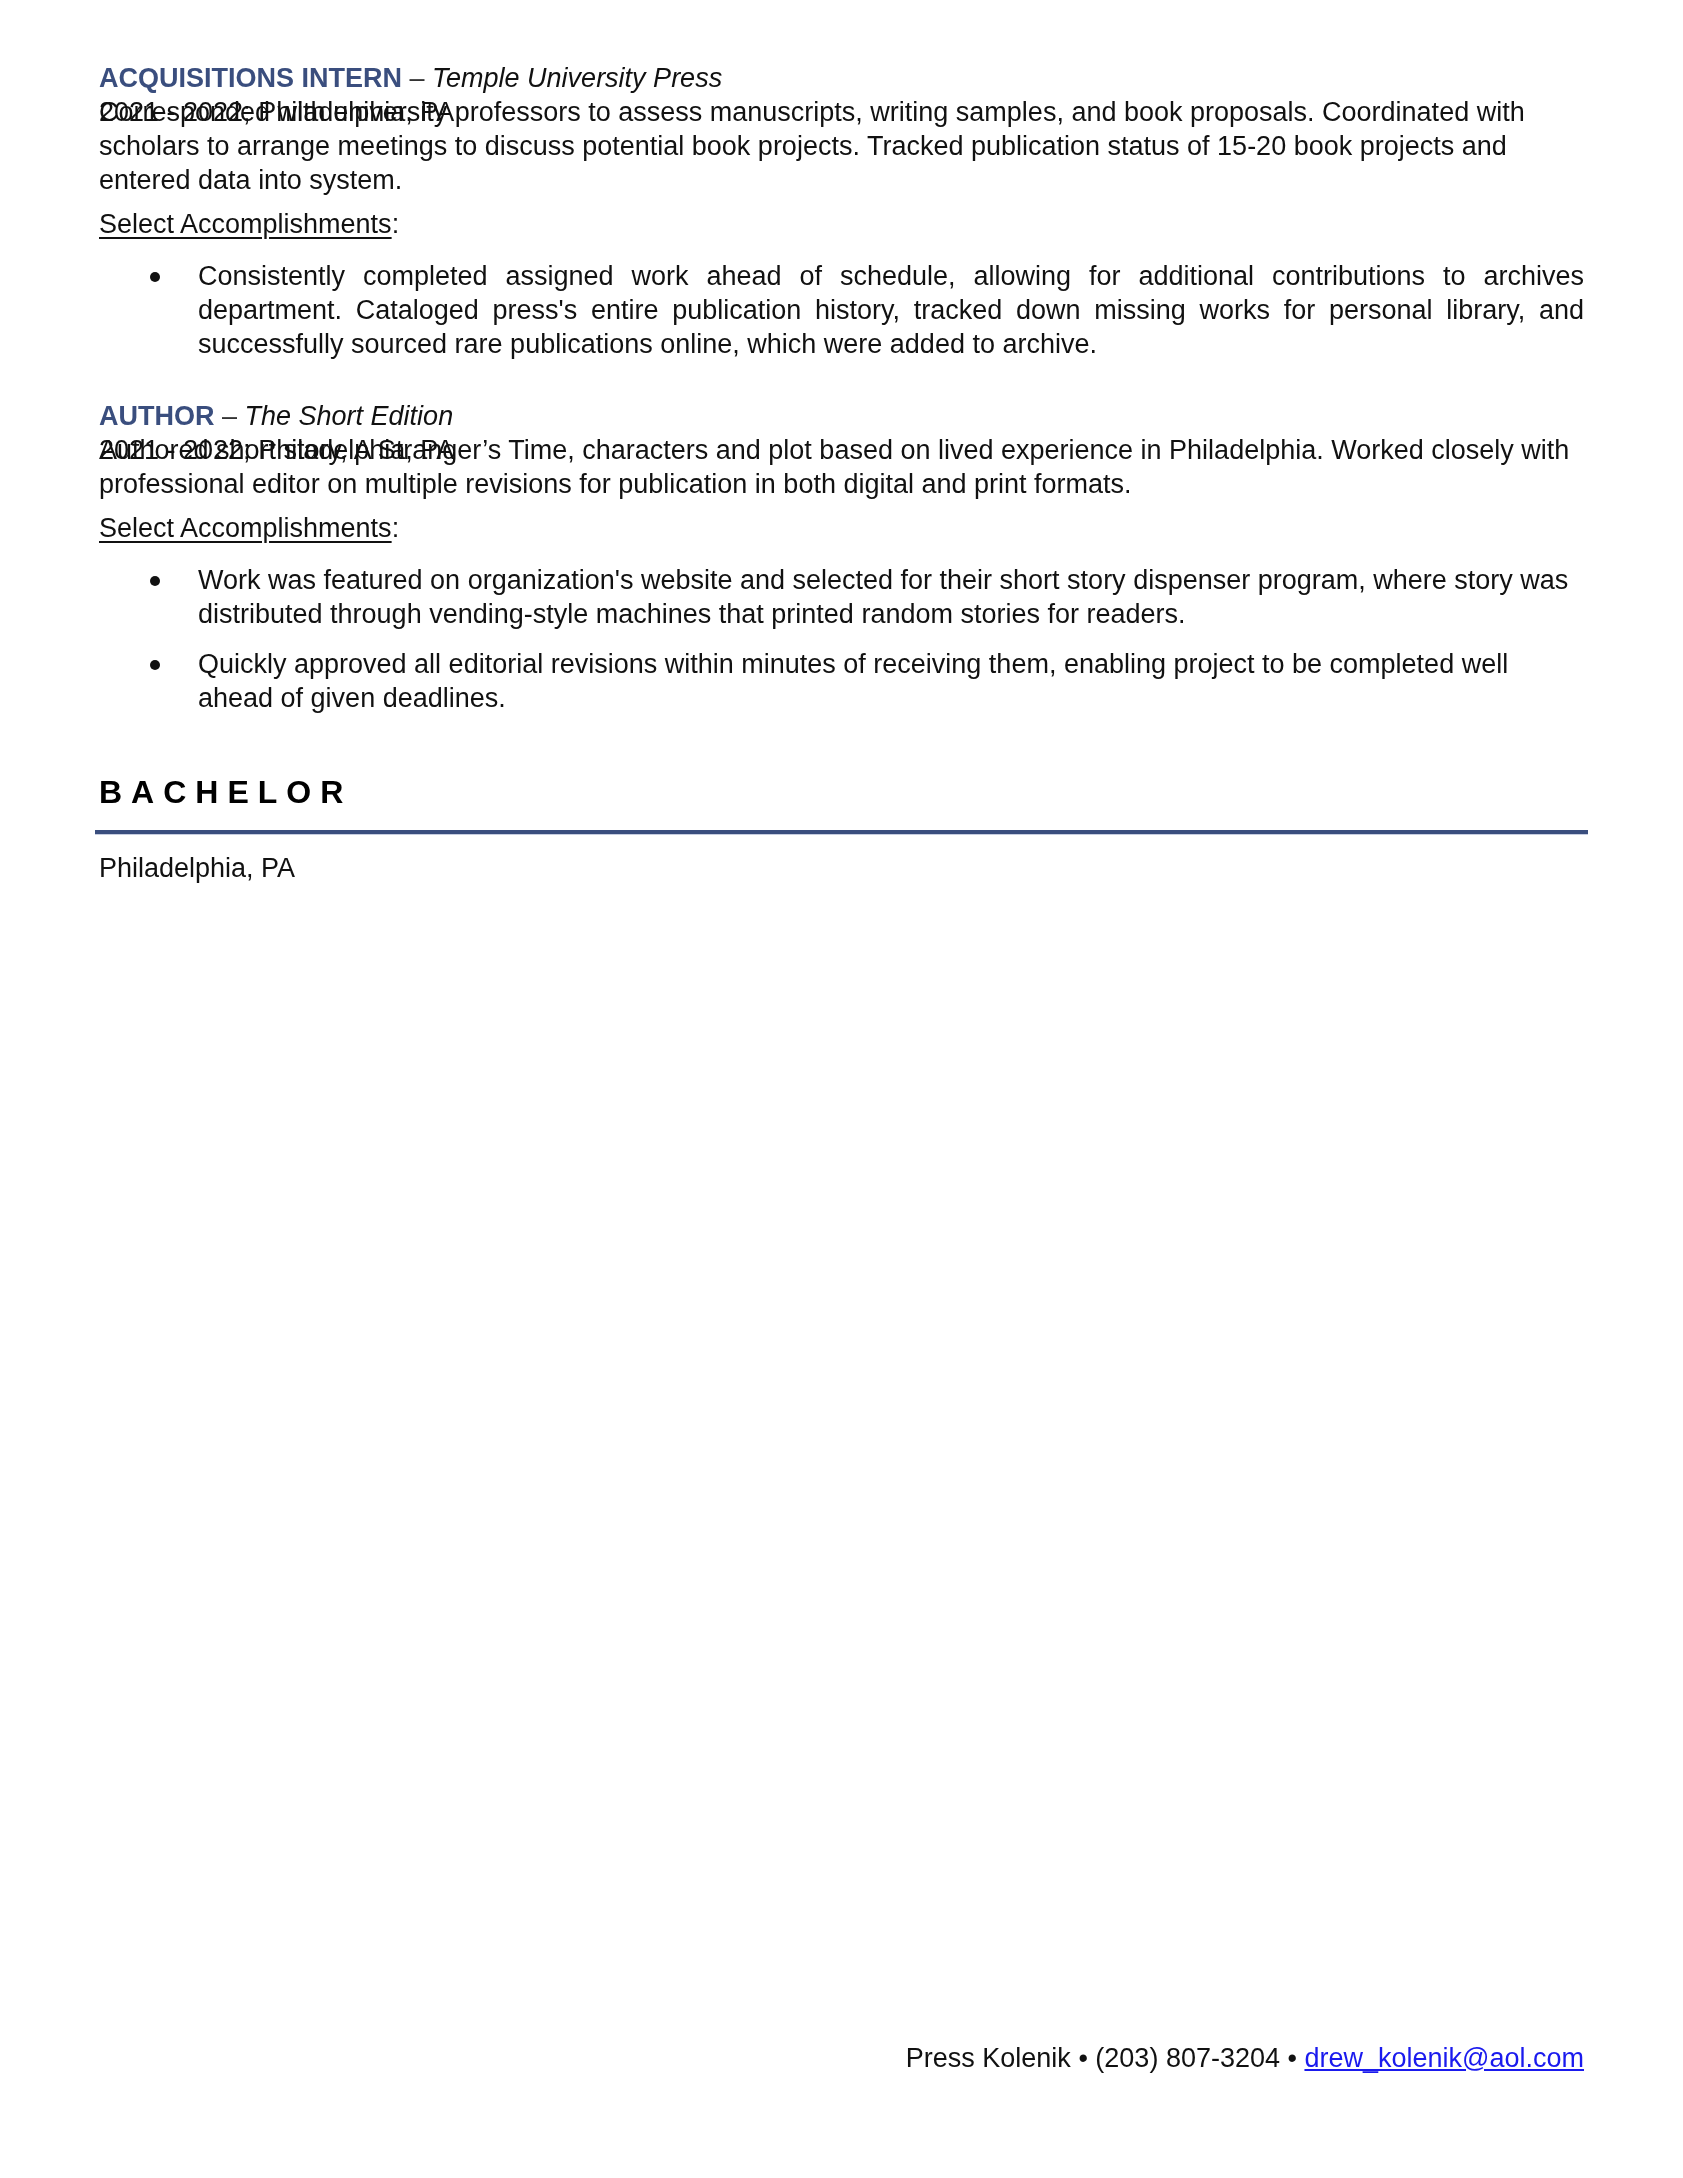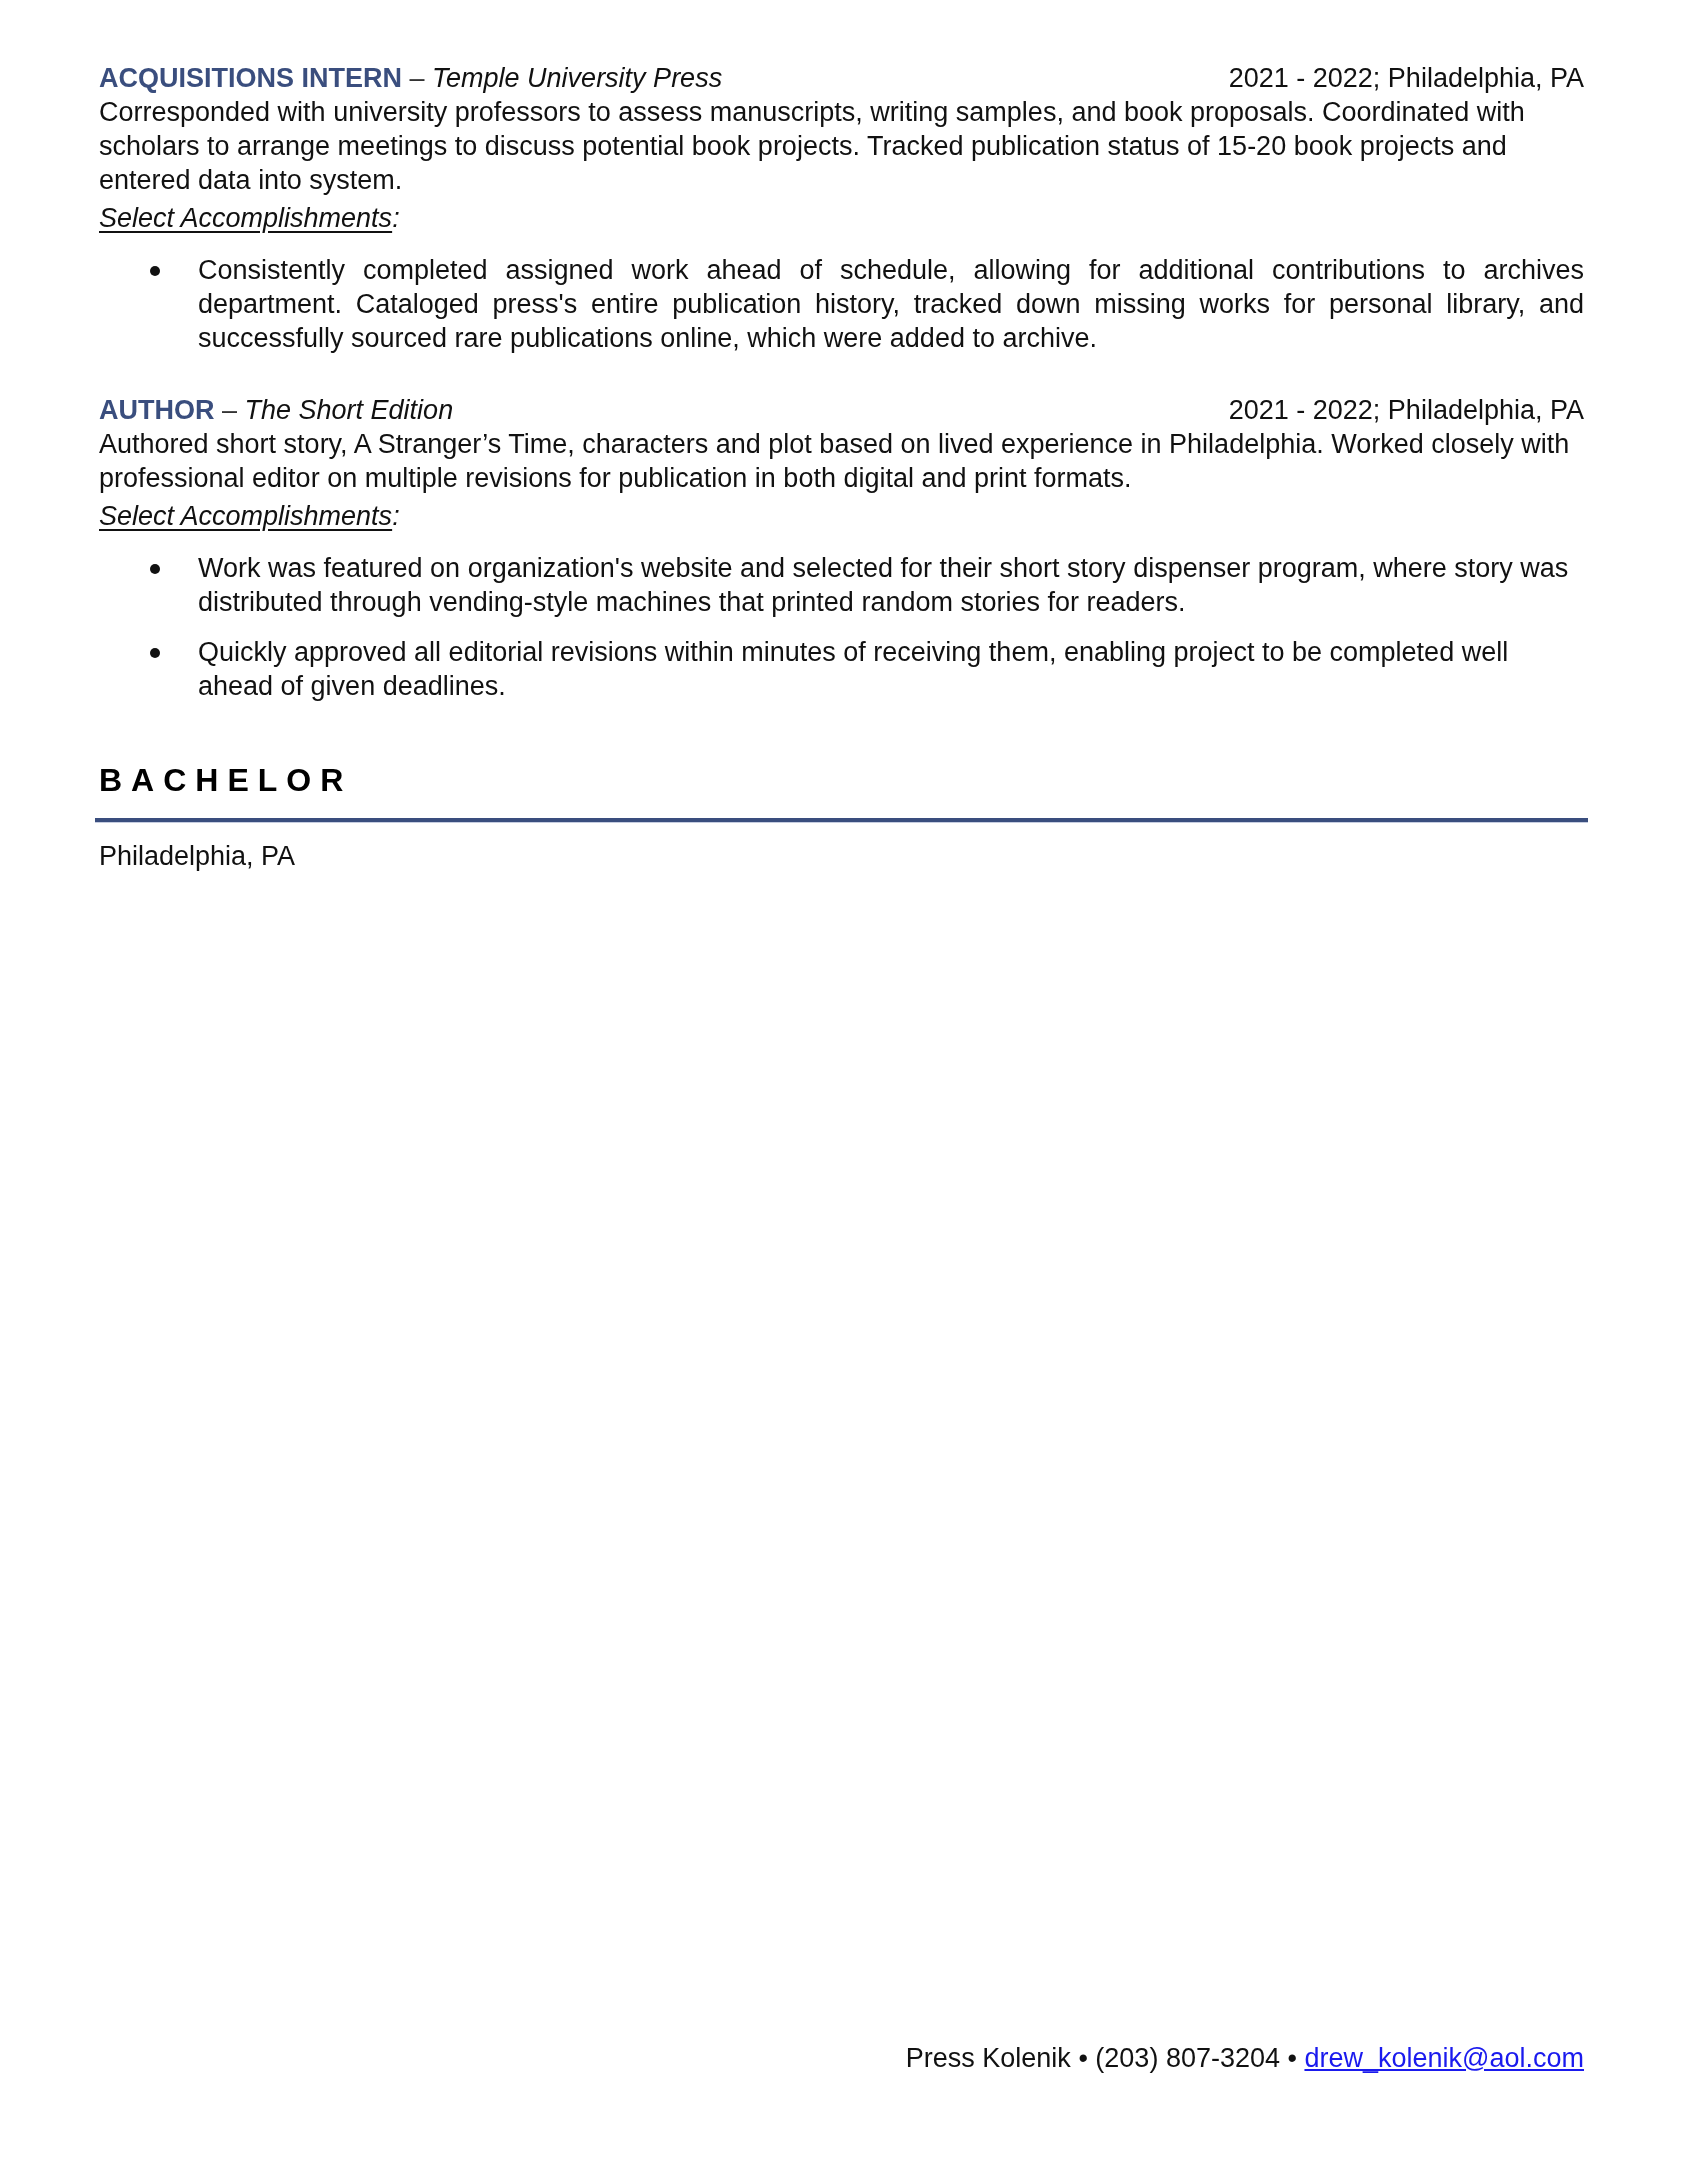--- a/index.html
+++ b/index.html
@@ -24,20 +24,21 @@
     .job {
       position: relative;
     }
     .job-header {
       display: flex;
       justify-content: space-between;
       align-items: baseline;
       font-size: 27px;
       line-height: 34px;
       height: 34px;
+      flex-direction: column;
     }
     .job-title {
       color: #3a4e7e;
       font-weight: bold;
     }
     .job-dash {
       color: #333;
     }
     .job-org {
       font-style: italic;
@@ -47,22 +48,21 @@
       padding-right: 0;
     }
     .job-desc {
       font-size: 27px;
       line-height: 34px;
       margin: 0;
     }
     .acc-label {
       font-size: 27px;
       line-height: 34px;
-      margin-top: 4px;
-      font-style: italic;
+      margin-top: 10px;
     }
     .acc-label .u {
       text-decoration: underline;
       text-underline-offset: 4px;
     }
     ul.bullets {
       list-style: none;
       margin: 18px 0 0 0;
       padding: 0;
     }

